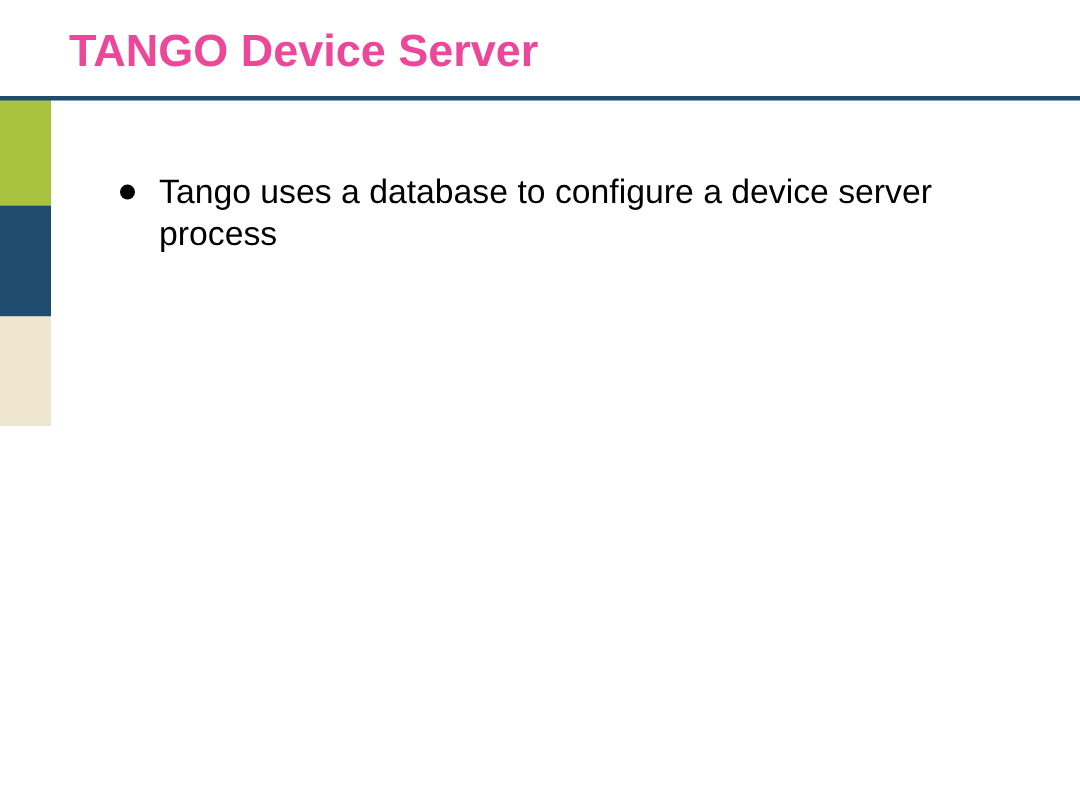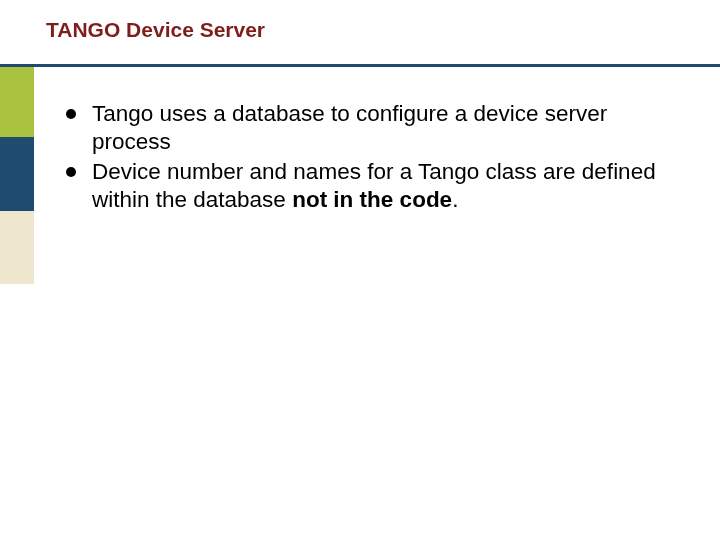--- a/index.html
+++ b/index.html
@@ -22,23 +22,23 @@
     display: flex;
     flex-direction: column;
   }
   .left-bar .seg-green { background: #a9c23f; flex: 1; }
   .left-bar .seg-dark  { background: #1f4b6e; flex: 1; }
   .left-bar .seg-tan   { background: #efe6cf; flex: 1; }
   .title {
     position: absolute;
     left: 46px;
     top: 18px;
-    font-size: 21px;
+    font-size: 30px;
     font-weight: bold;
-    color: #7f1d1d;
+    color: #ec4899;
   }
   .rule {
     position: absolute;
     left: 34px;   
     right: 0;
     top: 64px;
     height: 3px;
     background: #1f4b6e;
   }
   .rule-left {
@@ -50,21 +50,21 @@
     background: #1f4b6e;
   }
   .content {
     position: absolute;
     left: 60px;
     right: 30px;
     top: 100px;
   }
   ul.bullets {
     list-style: none;
-    margin: 0;
+    margin: 14px;
     padding: 0;
   }
   ul.bullets > li {
     position: relative;
     padding-left: 32px;
     font-size: 22.5px;
     line-height: 1.25;
     margin-bottom: 2px;
     color: #000;
   }
@@ -92,17 +92,14 @@
 <div class="rule-left"></div>
 <div class="rule"></div>
 
 <div class="title">TANGO Device Server</div>
 
 <div class="content">
   <ul class="bullets">
     <li>
       <span>Tango uses a database to configure a device server process</span><span class="bold"></span><span></span>
     </li>
-    <li>
-      <span>Device number and names for a Tango class are defined within the database </span><span class="bold">not in the code</span><span>.</span>
-    </li>
   </ul>
 </div>
 
 </body></html>

